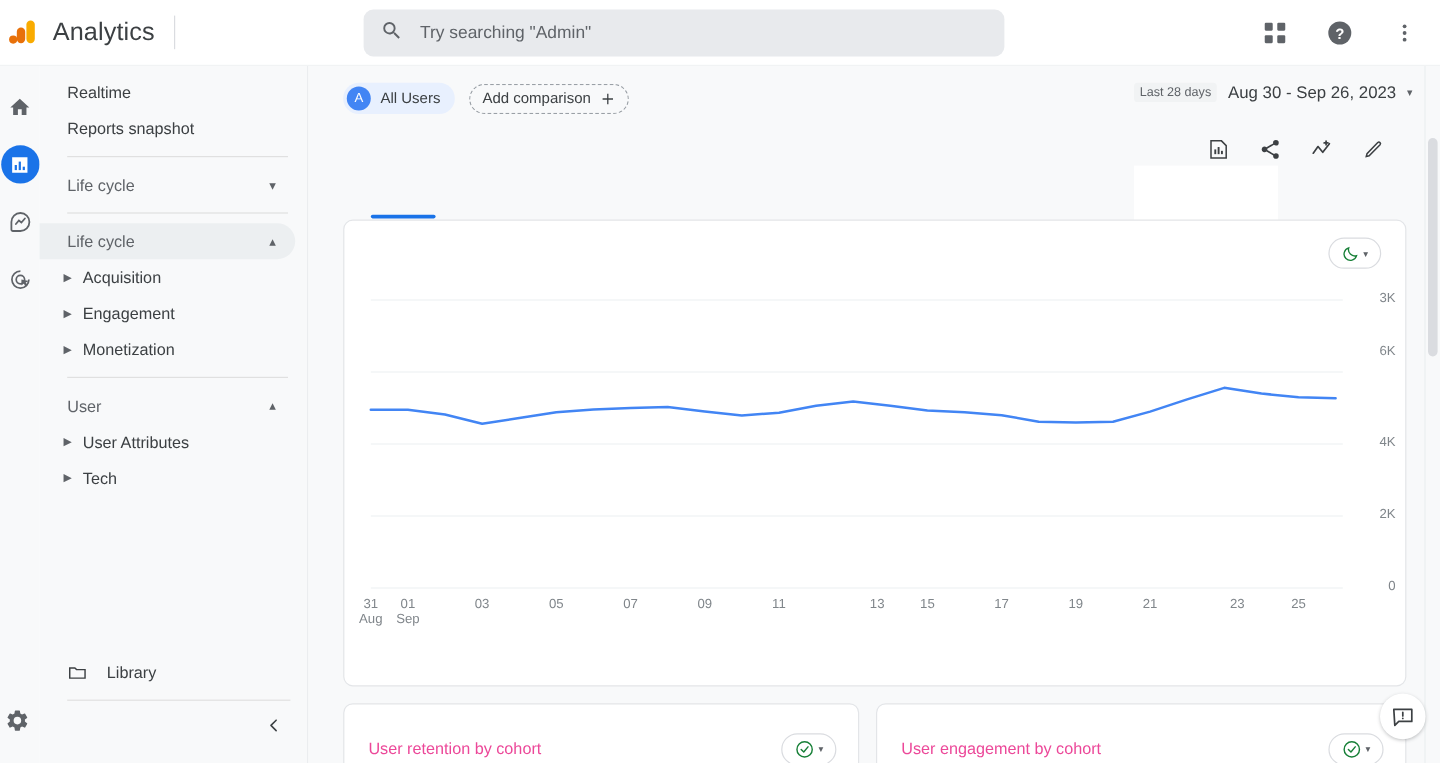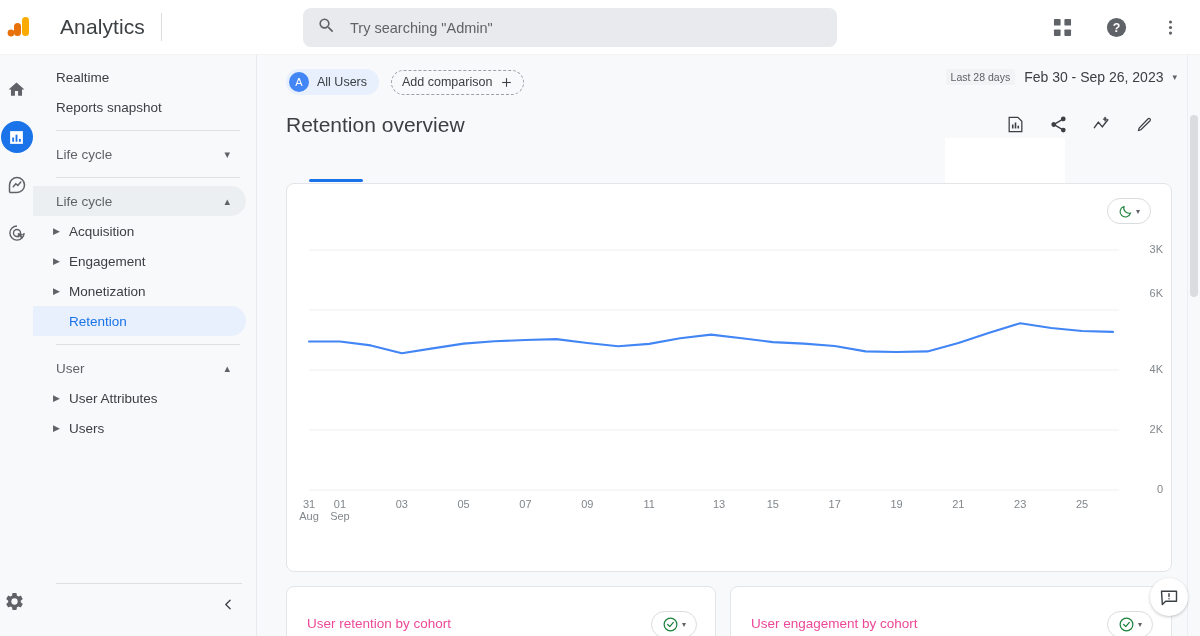--- a/index.html
+++ b/index.html
@@ -13,21 +13,21 @@
   #app { position: relative; width: 1200px; height: 636px; }
 
   
   .topbar {
     position: absolute; top: 0; left: 0; width: 1200px; height: 55px;
     background: #fff; display: flex; align-items: center;
     border-bottom: 1px solid #f1f3f4;
   }
   .ga-logo { width: 26px; height: 26px; margin-left: 6px; position: relative; }
   .brand-title {
-    font-size: 21px; color: #3c4043; margin-left: 28px; letter-spacing: .1px;
+    font-size: 21px; color: #3c4043; margin-left: 12px; letter-spacing: .1px;
   }
   .brand-sep {
     width: 1px; height: 28px; background: #dadce0; margin-left: 16px;
   }
   .search-wrap {
     position: absolute; left: 303px; top: 8px;
     width: 534px; height: 39px;
     background: #e8eaed; border-radius: 8px;
     display: flex; align-items: center; padding: 0 14px;
   }
@@ -314,38 +314,42 @@
       <span>Acquisition</span>
     </div>
     <div class="nav-sub">
       <span class="caret">▶</span>
       <span>Engagement</span>
     </div>
     <div class="nav-sub">
       <span class="caret">▶</span>
       <span>Monetization</span>
     </div>
-    <div class="nav-sub active">
-      <span class="caret">▶</span>
-      <span>Retention</span>
-    </div>
     <div class="nav-div"></div>
     <div class="nav-group">
       <span>User</span>
       <span class="chev">▴</span>
     </div>
     <div class="nav-sub">
       <span class="caret">▶</span>
       <span>User Attributes</span>
     </div>
     <div class="nav-sub">
       <span class="caret">▶</span>
-      <span>Users</span>
-    </div>
-
+      <span>Tech</span>
+    </div>
+
+    <div class="nav-lib">
+      <span style="margin-right:16px;display:flex;">
+        <svg width="17" height="17" viewBox="0 0 24 24" fill="none" stroke="#3c4043" stroke-width="1.7">
+          <path d="M3 6.5h6l2 2h10v10H3z"></path>
+        </svg>
+      </span>
+      <span>Library</span>
+    </div>
     <div class="nav-lib-div"></div>
     <div class="nav-collapse">
       <svg width="13" height="13" viewBox="0 0 24 24" fill="none" stroke="#3c4043" stroke-width="2.4" stroke-linecap="round" stroke-linejoin="round">
         <polyline points="15,4 7,12 15,20"></polyline>
       </svg>
     </div>
   </div>
 
   <div class="main">
 
@@ -360,25 +364,24 @@
           <svg width="13" height="13" viewBox="0 0 24 24" stroke="#3c4043" stroke-width="2">
             <line x1="12" y1="4" x2="12" y2="20"></line>
               <line x1="4" y1="12" x2="20" y2="12"></line>
           </svg>
         </span>
       </div>
     </div>
 
     <div class="daterange">
       <span class="dr-badge">Last 28 days</span>
-      <span class="dr-text">Feb 30 - Sep 26, 2023</span>
+      <span class="dr-text">Aug 30 - Sep 26, 2023</span>
       <span class="dr-caret">▾</span>
     </div>
 
-    <div class="page-title">Retention overview</div>
 
     <div class="title-actions">
       <div class="ta">
         <svg width="19" height="19" viewBox="0 0 24 24" fill="none" stroke="#3c4043" stroke-width="1.6">
           <path d="M4 3h11l5 5v13H4z"></path>
           <rect x="7.5" y="12" width="2" height="5" fill="#3c4043" stroke="none"></rect>
           <rect x="11" y="9.5" width="2" height="7.5" fill="#3c4043" stroke="none"></rect>
           <rect x="14.5" y="13.5" width="2" height="3.5" fill="#3c4043" stroke="none"></rect>
         </svg>
       </div>
@@ -431,26 +434,26 @@
             <div class="ylab" style="top: -1px;">3K</div>
           </div>
         <div id="xlabels">
             <div class="xlab" style="left: 5px; top: 254px;">31<span class="mon">Aug</span></div>
             <div class="xlab" style="left: 35.9231px; top: 254px;">01<span class="mon">Sep</span></div>
             <div class="xlab" style="left: 97.7692px; top: 254px;">03</div>
             <div class="xlab" style="left: 159.615px; top: 254px;">05</div>
             <div class="xlab" style="left: 221.462px; top: 254px;">07</div>
             <div class="xlab" style="left: 283.308px; top: 254px;">09</div>
             <div class="xlab" style="left: 345.154px; top: 254px;">11</div>
-            <div class="xlab" style="left: 415px; top: 254px;">13</div>
+            <div class="xlab" style="left: 427px; top: 254px;">13</div>
             <div class="xlab" style="left: 468.846px; top: 254px;">15</div>
             <div class="xlab" style="left: 530.692px; top: 254px;">17</div>
             <div class="xlab" style="left: 592.538px; top: 254px;">19</div>
             <div class="xlab" style="left: 654.385px; top: 254px;">21</div>
-            <div class="xlab" style="left: 716.231px; top: 254px;">23</div>
+            <div class="xlab" style="left: 716.231px; top: 254px; text-align: right;">23</div>
             <div class="xlab" style="left: 778.077px; top: 254px;">25</div>
           </div>
       </div>
     </div>
 
     <div class="card" id="cohort-card-1">
       <div class="cohort-title">User retention by cohort</div>
       <div class="cohort-ctl">
         <span style="display:flex">
           <svg width="17" height="17" viewBox="0 0 24 24" fill="none" stroke="#188038" stroke-width="1.7">

